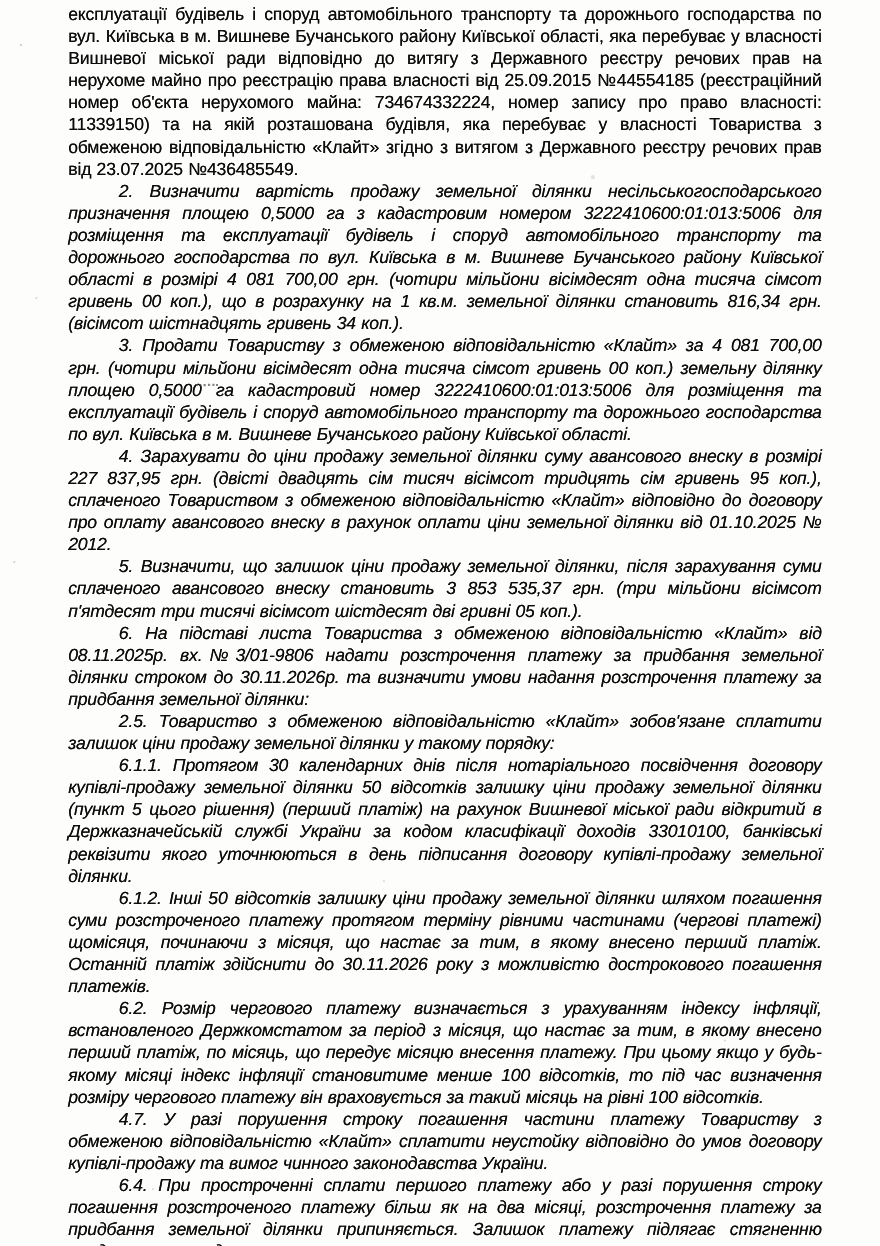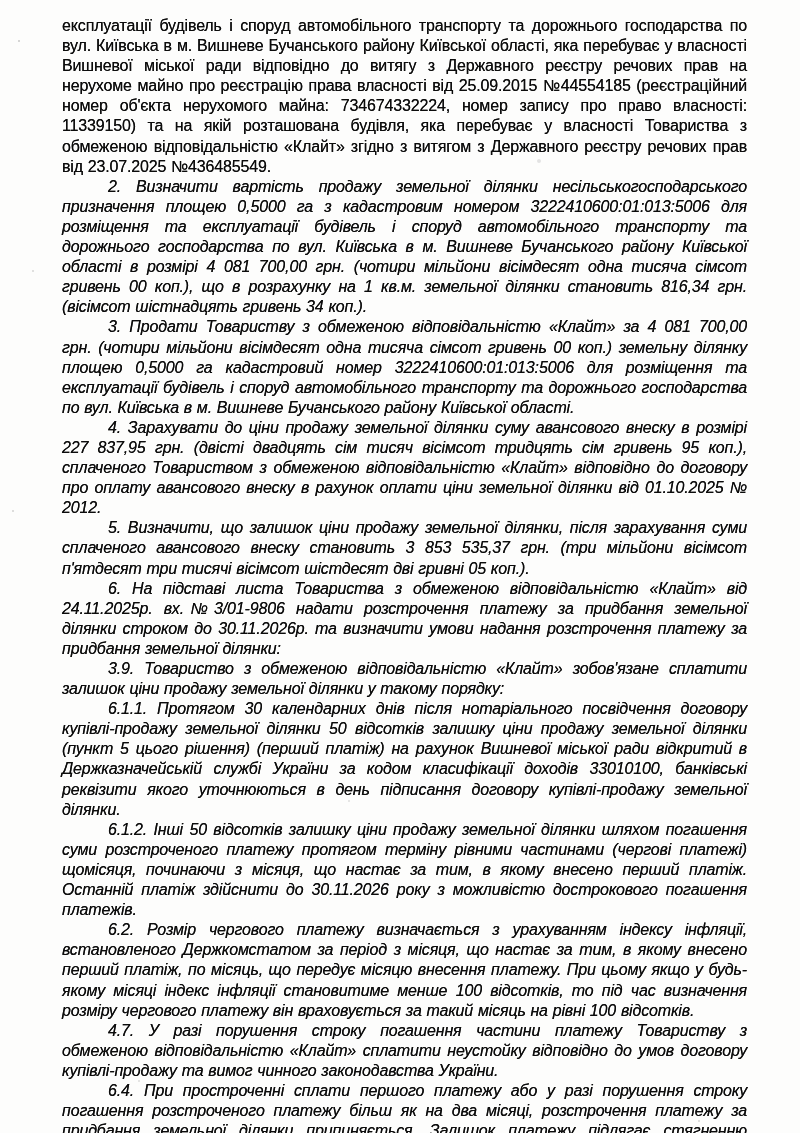--- a/index.html
+++ b/index.html
@@ -8,21 +8,21 @@
     background: #e8e8e8;
   }
   .page {
     position: relative;
     width: 800px;
     height: 1133px;
     margin: 0 auto;
     background: #fdfdfc;
     overflow: hidden;
     box-sizing: border-box;
-    padding: 16px 53px 0 62px;
+    padding: 4px 53px 0 62px;
     font-family: "Liberation Sans", "DejaVu Sans", sans-serif;
     color: #0c0c0c;
   }
   .doc-body {
     width: 685px;
   }
   .para {
     margin: 0;
     font-size: 16px;
     line-height: 20.1px;
@@ -74,22 +74,22 @@
 <div class="page">
   <div class="noise"></div>
   <div class="pen-mark"></div>
 
   <div class="doc-body">
     <p class="para">експлуатації будівель і споруд автомобільного транспорту та дорожнього господарства по вул. Київська в м. Вишневе Бучанського району Київської області, яка перебуває у власності Вишневої міської ради відповідно до витягу з Державного реєстру речових прав на нерухоме майно про реєстрацію права власності від 25.09.2015 №44554185 (реєстраційний номер об'єкта нерухомого майна: 734674332224, номер запису про право власності: 11339150) та на якій розташована будівля, яка перебуває у власності Товариства з обмеженою відповідальністю «Клайт» згідно з витягом з Державного реєстру речових прав від 23.07.2025 №436485549.</p>
     <p class="para indent">2. Визначити вартість продажу земельної ділянки несільськогосподарського призначення площею 0,5000 га з кадастровим номером 3222410600:01:013:5006 для розміщення та експлуатації будівель і споруд автомобільного транспорту та дорожнього господарства по вул. Київська в м. Вишневе Бучанського району Київської області в розмірі 4 081 700,00 грн. (чотири мільйони вісімдесят одна тисяча сімсот гривень 00 коп.), що в розрахунку на 1 кв.м. земельної ділянки становить 816,34 грн. (вісімсот шістнадцять гривень 34 коп.).</p>
     <p class="para indent">3. Продати Товариству з обмеженою відповідальністю «Клайт» за 4 081 700,00 грн. (чотири мільйони вісімдесят одна тисяча сімсот гривень 00 коп.) земельну ділянку площею 0,5000 га кадастровий номер 3222410600:01:013:5006 для розміщення та експлуатації будівель і споруд автомобільного транспорту та дорожнього господарства по вул. Київська в м. Вишневе Бучанського району Київської області.</p>
     <p class="para indent">4. Зарахувати до ціни продажу земельної ділянки суму авансового внеску в розмірі 227 837,95 грн. (двісті двадцять сім тисяч вісімсот тридцять сім гривень 95 коп.), сплаченого Товариством з обмеженою відповідальністю «Клайт» відповідно до договору про оплату авансового внеску в рахунок оплати ціни земельної ділянки від 01.10.2025 № 2012.</p>
     <p class="para indent">5. Визначити, що залишок ціни продажу земельної ділянки, після зарахування суми сплаченого авансового внеску становить 3 853 535,37 грн. (три мільйони вісімсот п'ятдесят три тисячі вісімсот шістдесят дві гривні 05 коп.).</p>
-    <p class="para indent">6. На підставі листа Товариства з обмеженою відповідальністю «Клайт» від 24.11.2025р. вх.№3/01-9806 надати розстрочення платежу за придбання земельної ділянки строком до 30.11.2026р. та визначити умови надання розстрочення платежу за придбання земельної ділянки:</p>
-    <p class="para indent">3.9. Товариство з обмеженою відповідальністю «Клайт»  зобов'язане сплатити залишок ціни продажу земельної ділянки у такому порядку:</p>
+    <p class="para indent">6. На підставі листа Товариства з обмеженою відповідальністю «Клайт» від 08.11.2025р. вх.№3/01-9806 надати розстрочення платежу за придбання земельної ділянки строком до 30.11.2026р. та визначити умови надання розстрочення платежу за придбання земельної ділянки:</p>
+    <p class="para indent">2.5. Товариство з обмеженою відповідальністю «Клайт»  зобов'язане сплатити залишок ціни продажу земельної ділянки у такому порядку:</p>
     <p class="para indent">6.1.1. Протягом 30 календарних днів після нотаріального посвідчення договору купівлі-продажу земельної ділянки 50 відсотків залишку ціни продажу земельної ділянки (пункт 5 цього рішення) (перший платіж) на рахунок Вишневої міської ради відкритий в Держказначейській службі України за кодом класифікації доходів 33010100, банківські реквізити якого уточнюються в день підписання договору купівлі-продажу земельної ділянки.</p>
     <p class="para indent">6.1.2. Інші 50 відсотків залишку ціни продажу земельної ділянки шляхом погашення суми розстроченого платежу протягом терміну рівними частинами (чергові платежі) щомісяця, починаючи з місяця, що настає за тим, в якому внесено перший платіж. Останній платіж здійснити до 30.11.2026 року з можливістю дострокового погашення платежів.</p>
     <p class="para indent">6.2. Розмір чергового платежу визначається з урахуванням індексу інфляції, встановленого Держкомстатом за період з місяця, що настає за тим, в якому внесено перший платіж, по місяць, що передує місяцю внесення платежу. При цьому якщо у будь-якому місяці індекс інфляції становитиме менше 100 відсотків, то під час визначення розміру чергового платежу він враховується за такий місяць на рівні 100 відсотків.</p>
     <p class="para indent">4.7. У разі порушення строку погашення частини платежу Товариству з обмеженою відповідальністю «Клайт» сплатити неустойку відповідно до умов договору купівлі-продажу та вимог чинного законодавства України.</p>
     <p class="para indent">6.4. При простроченні сплати першого платежу або у разі порушення строку погашення розстроченого платежу більш як на два місяці, розстрочення платежу за придбання земельної ділянки припиняється. Залишок платежу підлягає стягненню продавцем у порядку, встановленому законом.</p>
     <p class="para indent">6.5. Установити договором купівлі-продажу земельної ділянки обтяження права власності покупця на земельну ділянку шляхом накладення заборони на розпорядження нею, у тому числі продаж або інше відчуження покупцем земельної ділянки та/або інших речових прав на неї до повного розрахунку за договором купівлі-продажу, зокрема заборонити:</p>
   </div>
 </div>
 
 </body></html>

